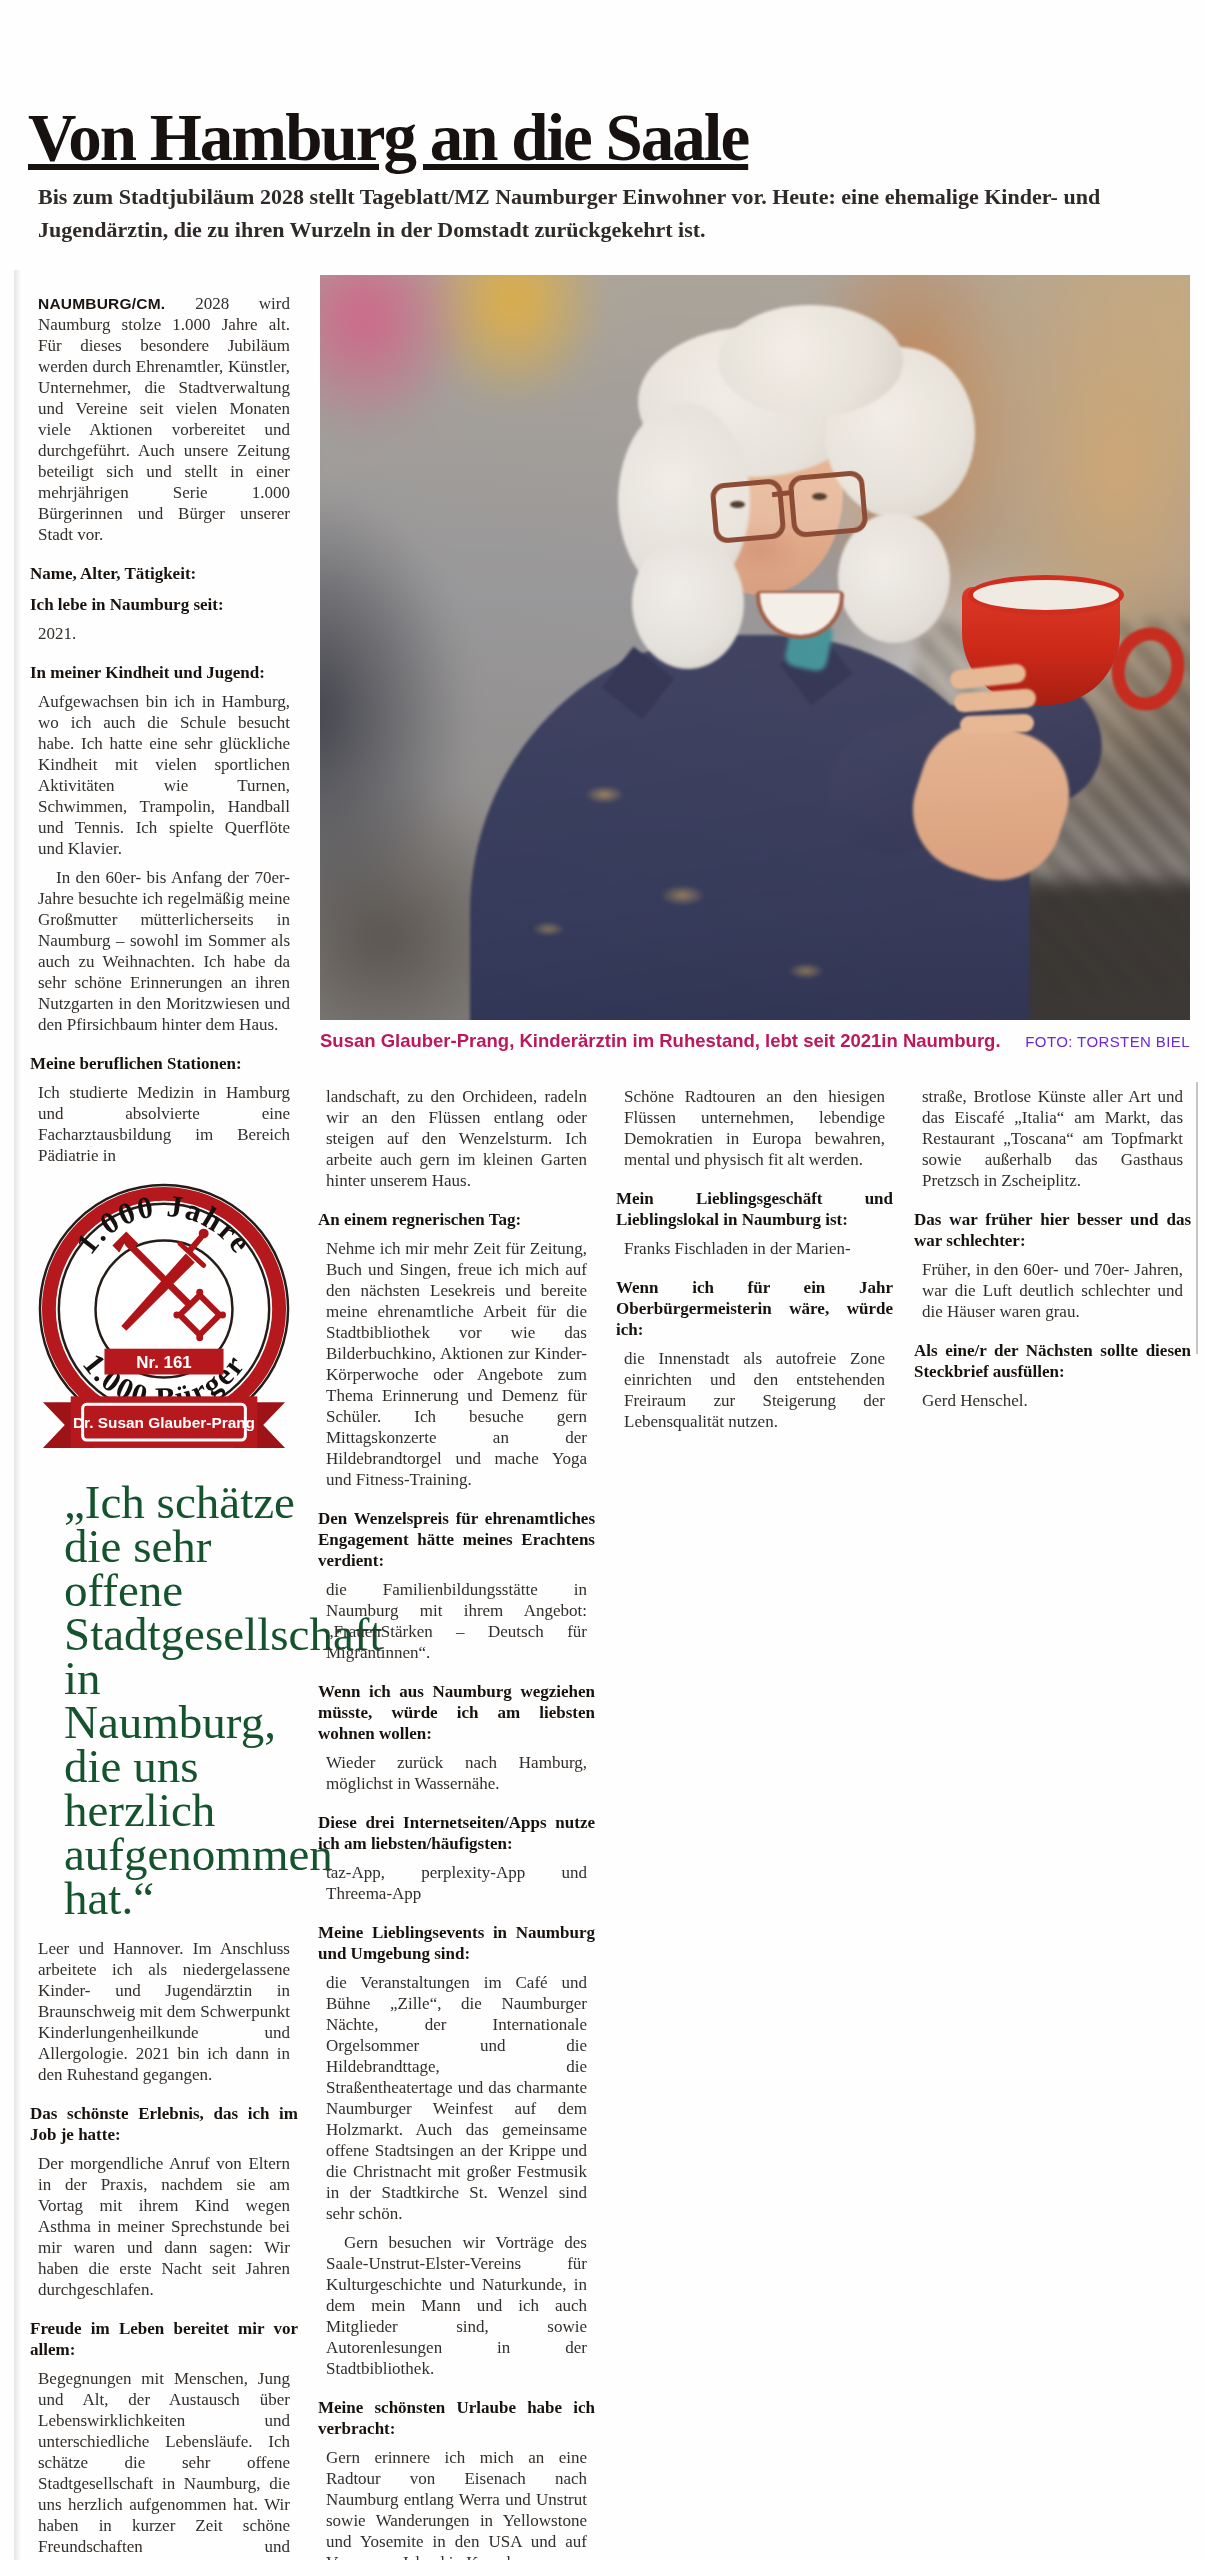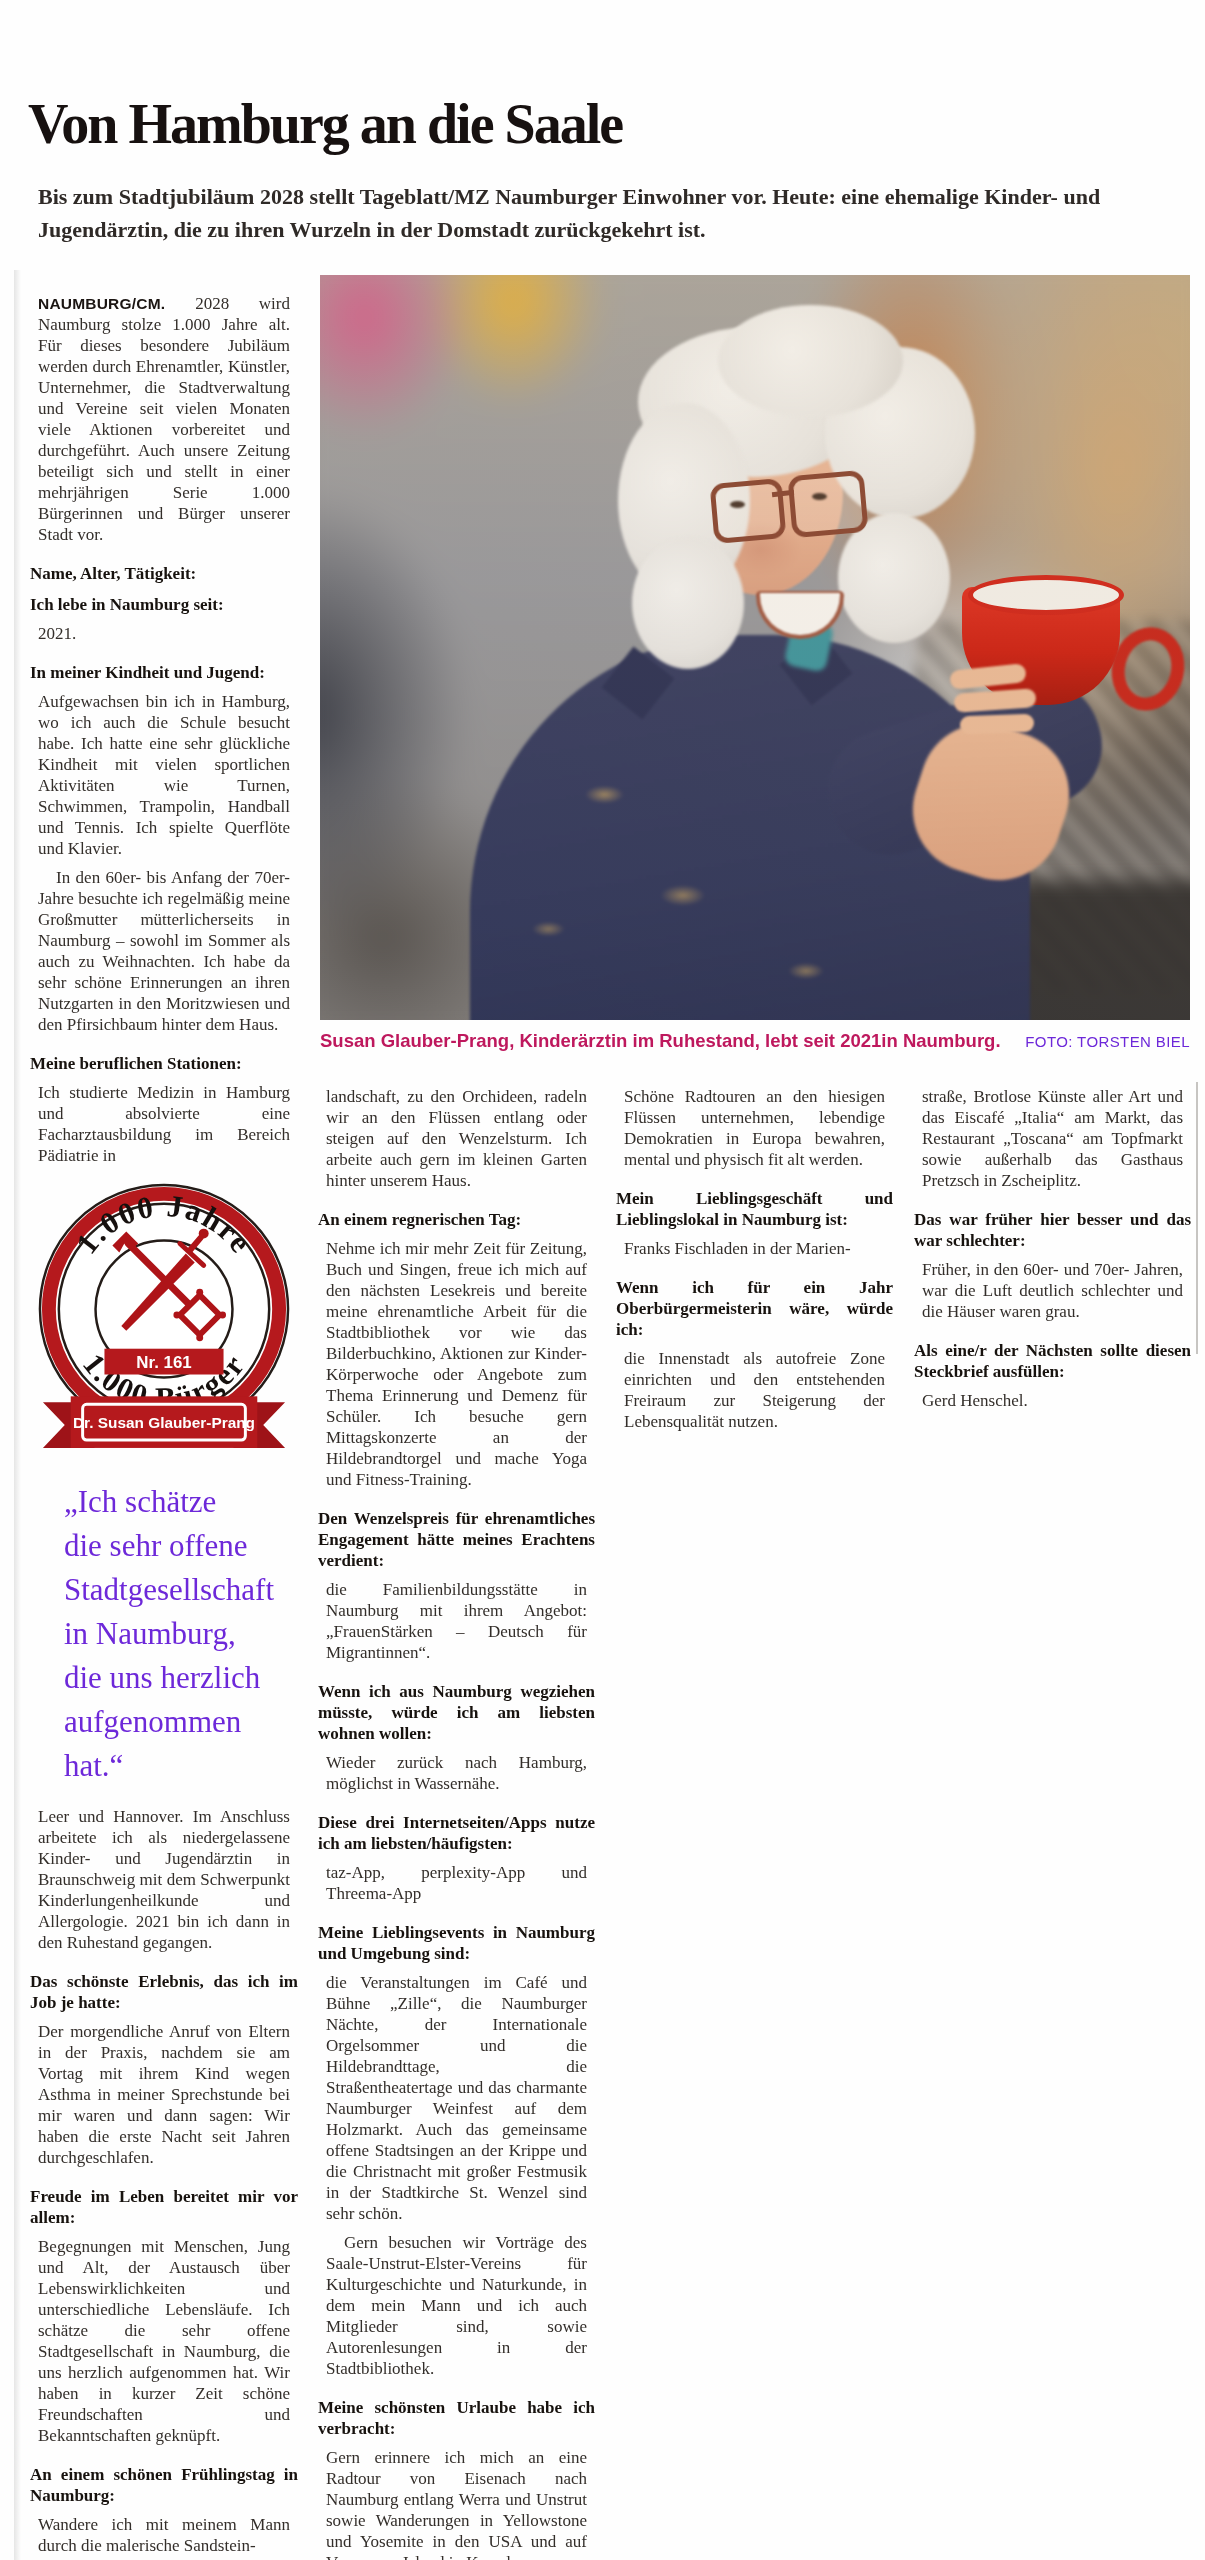--- a/index.html
+++ b/index.html
@@ -4,21 +4,21 @@
 <style>
   html,body{margin:0;padding:0;background:#ffffff;}
   .page{position:relative;width:1205px;height:2560px;background:#fefefe;overflow:hidden;
         font-family:"Liberation Serif","DejaVu Serif",serif;color:#332e2a;}
   .scan-edge-left{position:absolute;left:14px;top:270px;width:7px;height:2290px;
         background:linear-gradient(90deg,rgba(120,120,118,.18),rgba(120,120,118,0));}
   .col-rule-right{position:absolute;left:1196px;top:1082px;width:2px;height:272px;background:#c7c5c2;}
 
   
   .headline{position:absolute;left:28px;top:58px;width:1150px;
-        font-size:56px;font-weight:700;letter-spacing:-2px;color:#171110;line-height:1.02;}
+        font-size:67px;font-weight:700;letter-spacing:-2px;color:#171110;line-height:1.02;text-decoration:underline;}
   .subhead{position:absolute;left:38px;top:180px;width:1155px;
         font-size:22px;line-height:33px;font-weight:600;color:#2f2a27;}
 
   
   .col{position:absolute;top:1078px;width:277px;font-size:17px;line-height:21px;}
   #col1{left:30px;top:285px;width:268px;}
   #col2{left:318px;}
   #col3{left:616px;}
   #col4{left:914px;}
   .blk{margin:0 0 0 0;padding-top:10px;}
@@ -94,21 +94,21 @@
   .ph-tint{inset:0;background:linear-gradient(200deg,rgba(214,170,96,.10),rgba(40,40,60,.06));}
 
   
   .caprow{position:absolute;left:320px;top:1030px;width:870px;display:flex;justify-content:space-between;align-items:baseline;
     font-family:"Liberation Sans","DejaVu Sans",sans-serif;}
   .caption{font-size:18.5px;font-weight:700;color:#be185d;}
   .credit{font-size:15px;color:#6d28d9;letter-spacing:.4px;}
 
   
   .badge-wrap{margin:16px auto 4px auto;width:258px;display:block;}
-  .quote{margin:26px 0 18px 34px;font-size:31px;line-height:44px;color:#6d28d9;font-weight:400;}
+  .quote{margin:26px 0 18px 34px;font-size:47px;line-height:44px;color:#14532d;font-weight:400;}
 </style>
 </head>
 <body>
 
 <div class="page">
   <div class="scan-edge-left"></div>
   <div class="col-rule-right"></div>
 
   <h1 class="headline">Von Hamburg an die Saale</h1>
   <div class="subhead">Bis zum Stadtjubiläum 2028 stellt Tageblatt/MZ Naumburger Einwohner vor. Heute: eine ehemalige Kinder- und Jugendärztin, die zu ihren Wurzeln in der Domstadt zurückgekehrt ist.</div>

